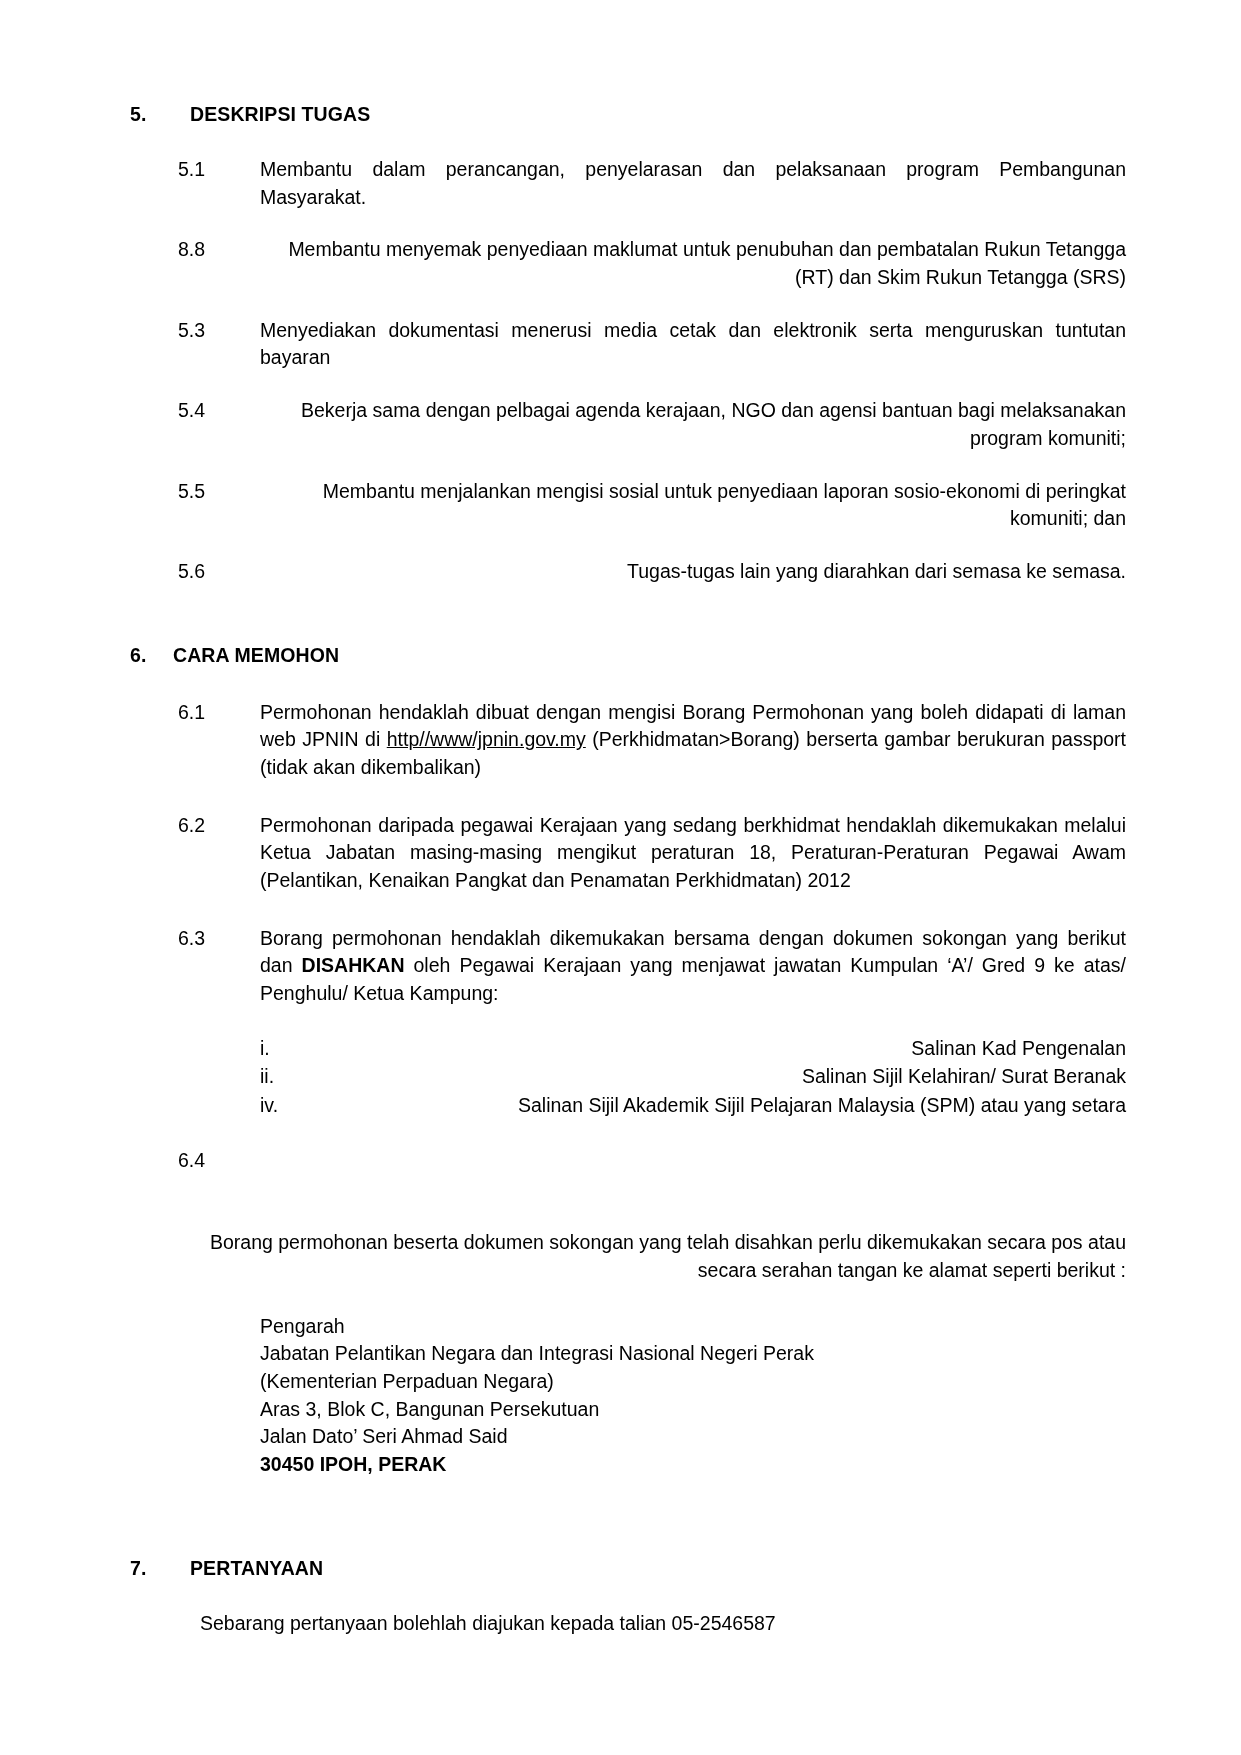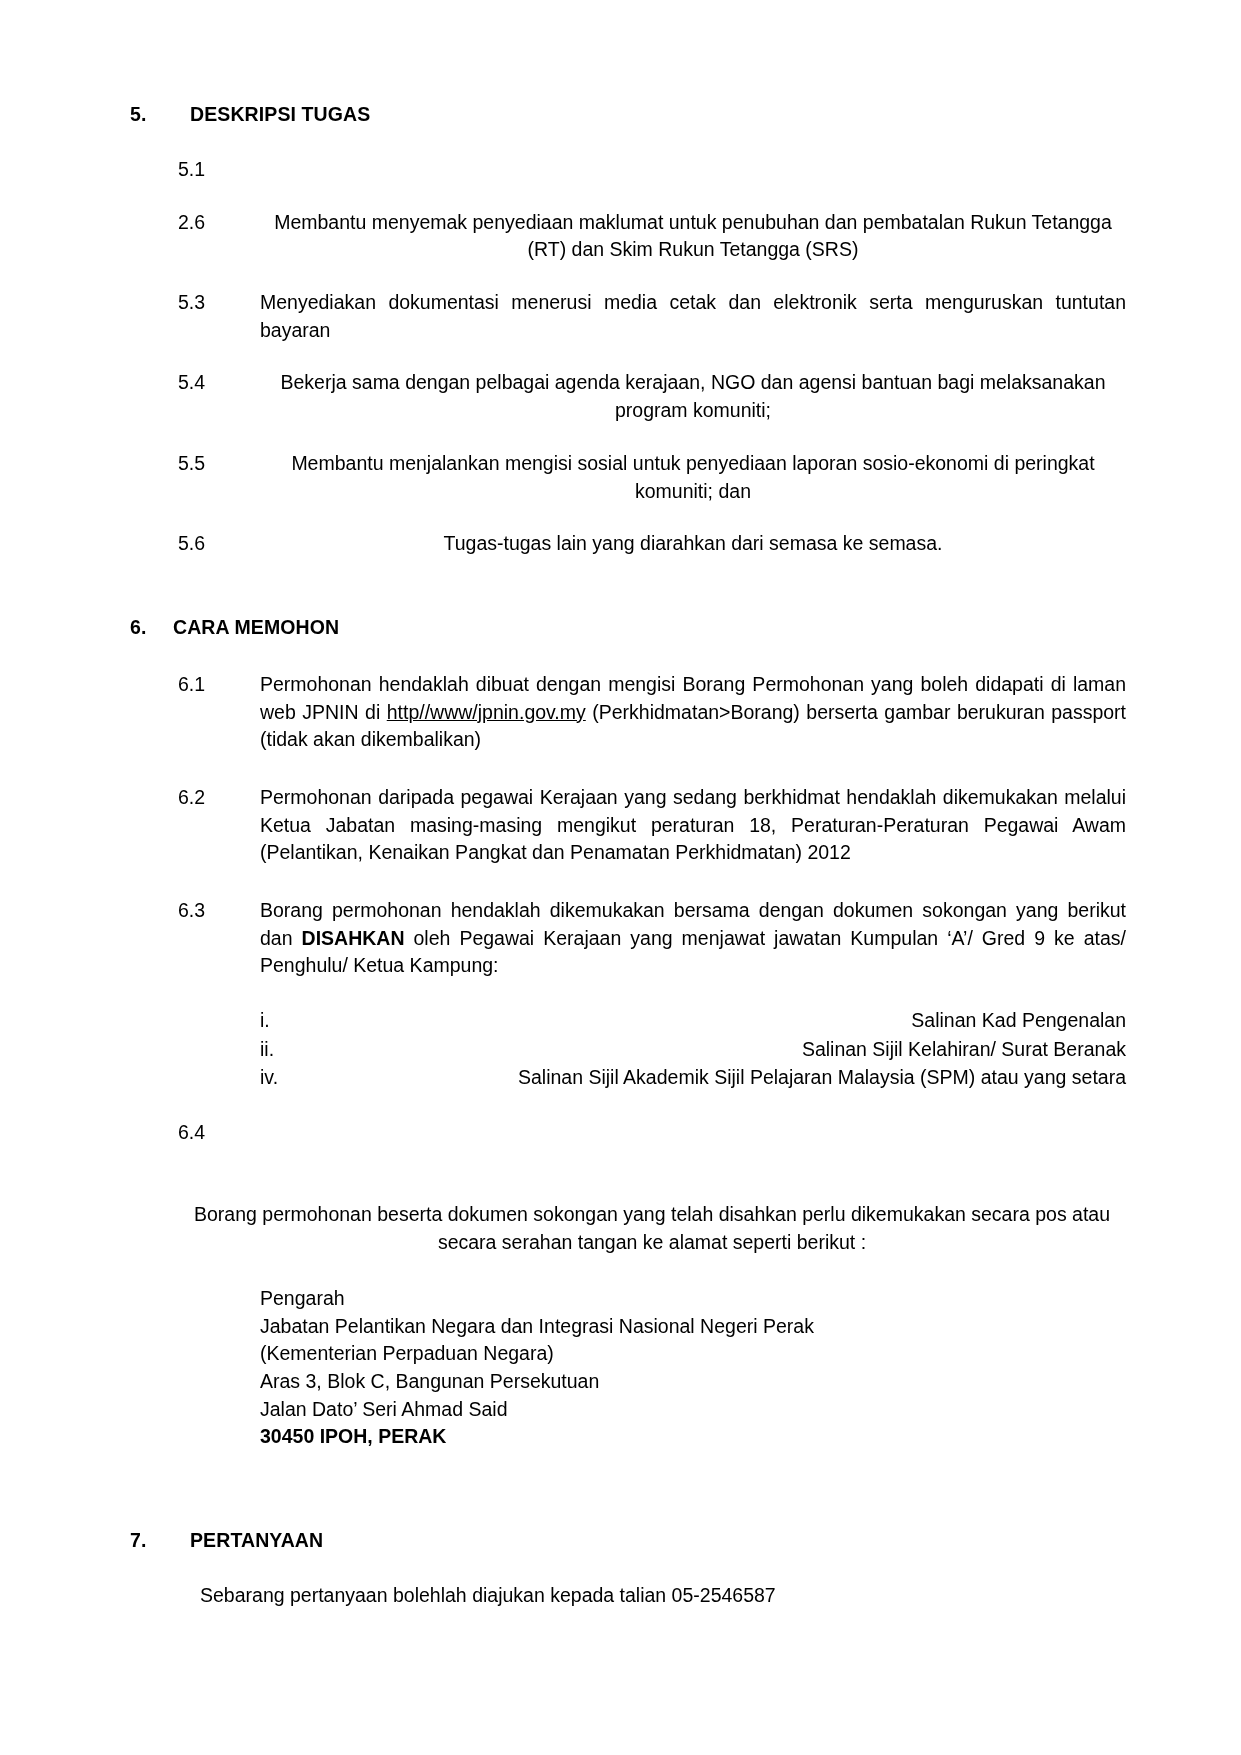--- a/index.html
+++ b/index.html
@@ -50,21 +50,21 @@
     flex: 0 0 82px;
     font-size: 19.5px;
     line-height: 1.42;
   }
   .clause .ctext {
     flex: 1 1 auto;
     font-size: 19.5px;
     line-height: 1.42;
     text-align: justify;
   }
-  .clause .ctext.nojustify { text-align: center; }
+  .clause .ctext.nojustify { text-align: right; }
   .gap-lg { height: 58px; }
   .gap-xl { height: 78px; }
 
   
   .roman-list {
     margin-top: 26px;
     padding-left: 130px;
   }
   .roman-item {
     display: flex;
@@ -105,24 +105,25 @@
 
 <div class="page">
 
   <div class="section-head">
     <span class="num">5.</span>
     <span class="title">DESKRIPSI TUGAS</span>
   </div>
 
   <div class="clause" style="margin-top:30px;">
     <span class="cnum">5.1</span>
-  </div>
-
-  <div class="clause">
-    <span class="cnum">2.6</span>
+    <span class="ctext">Membantu dalam perancangan, penyelarasan dan pelaksanaan program Pembangunan Masyarakat.</span>
+  </div>
+
+  <div class="clause">
+    <span class="cnum">8.8</span>
     <span class="ctext nojustify">Membantu menyemak penyediaan maklumat untuk penubuhan dan pembatalan Rukun Tetangga (RT) dan Skim Rukun Tetangga (SRS)</span>
   </div>
 
   <div class="clause">
     <span class="cnum">5.3</span>
     <span class="ctext">Menyediakan dokumentasi menerusi media cetak dan elektronik serta menguruskan tuntutan bayaran</span>
   </div>
 
   <div class="clause">
     <span class="cnum">5.4</span>

